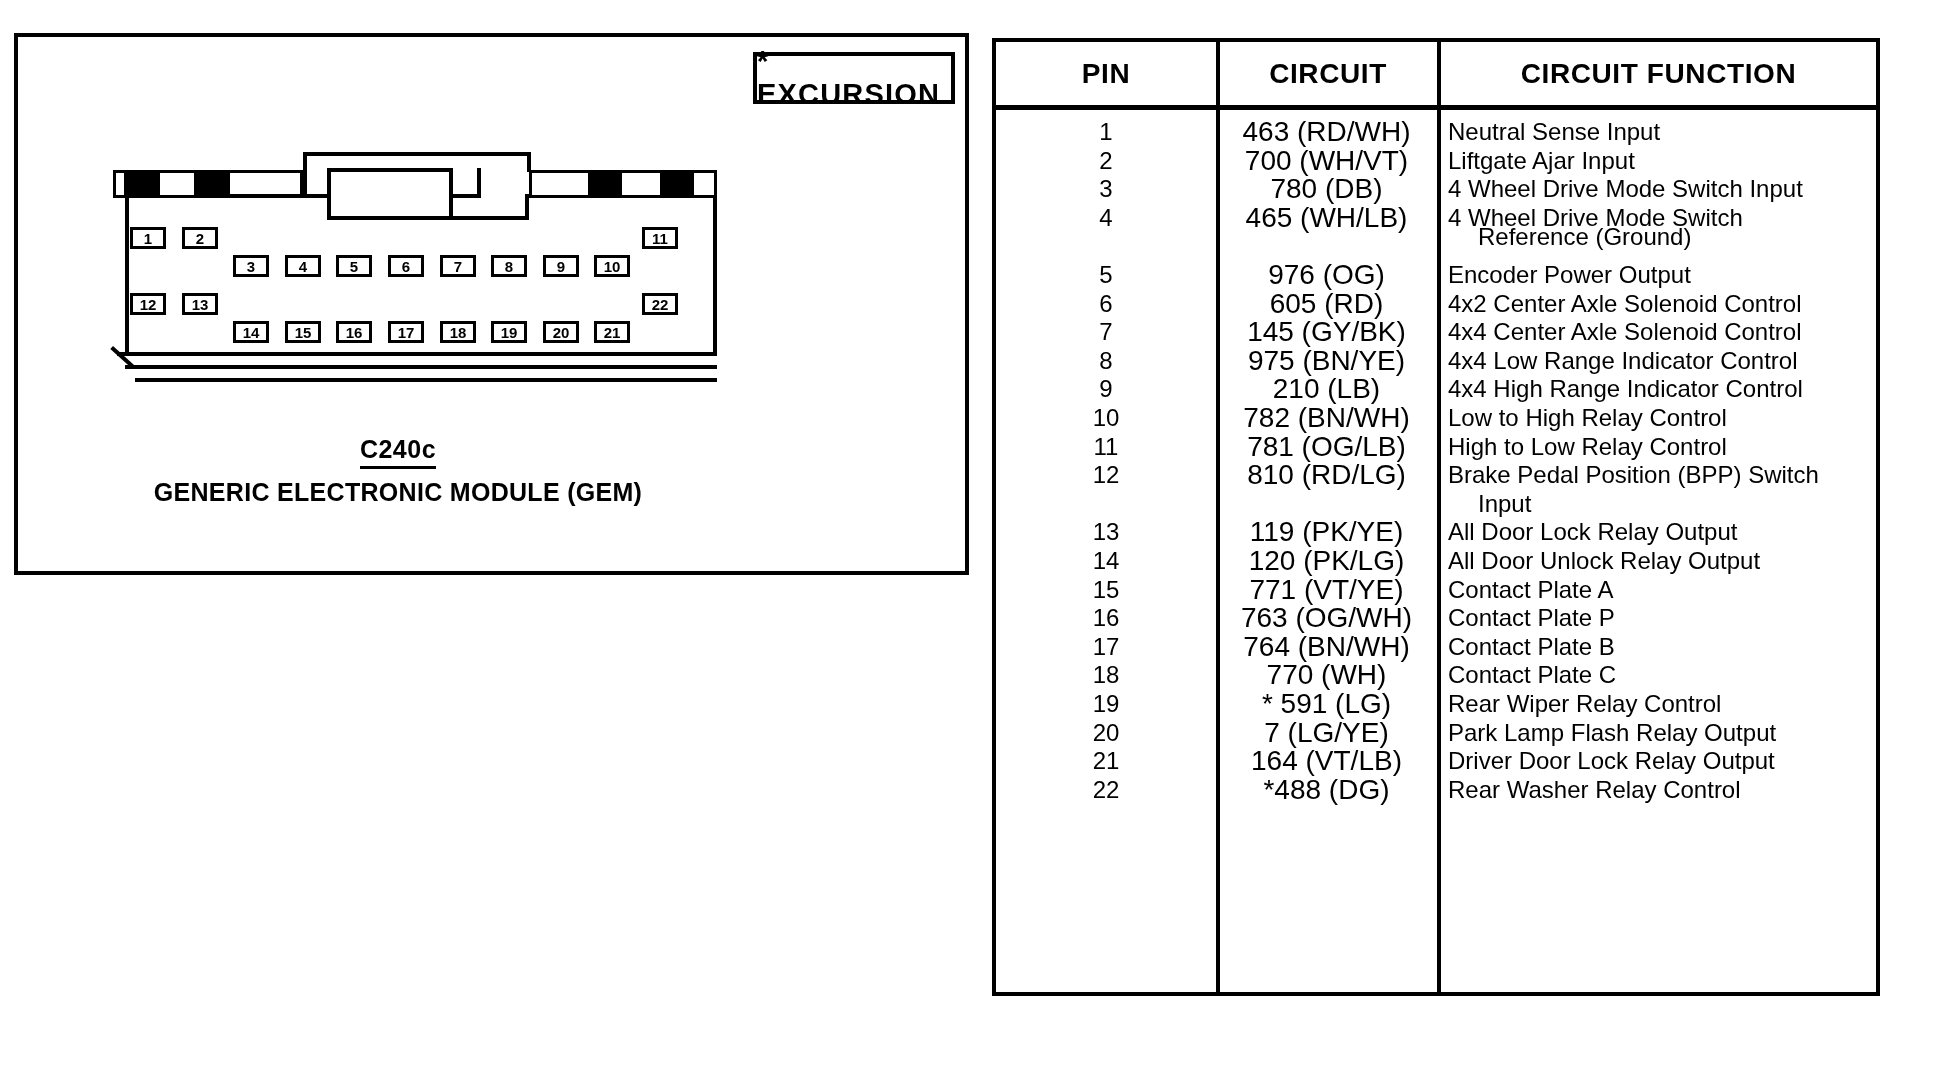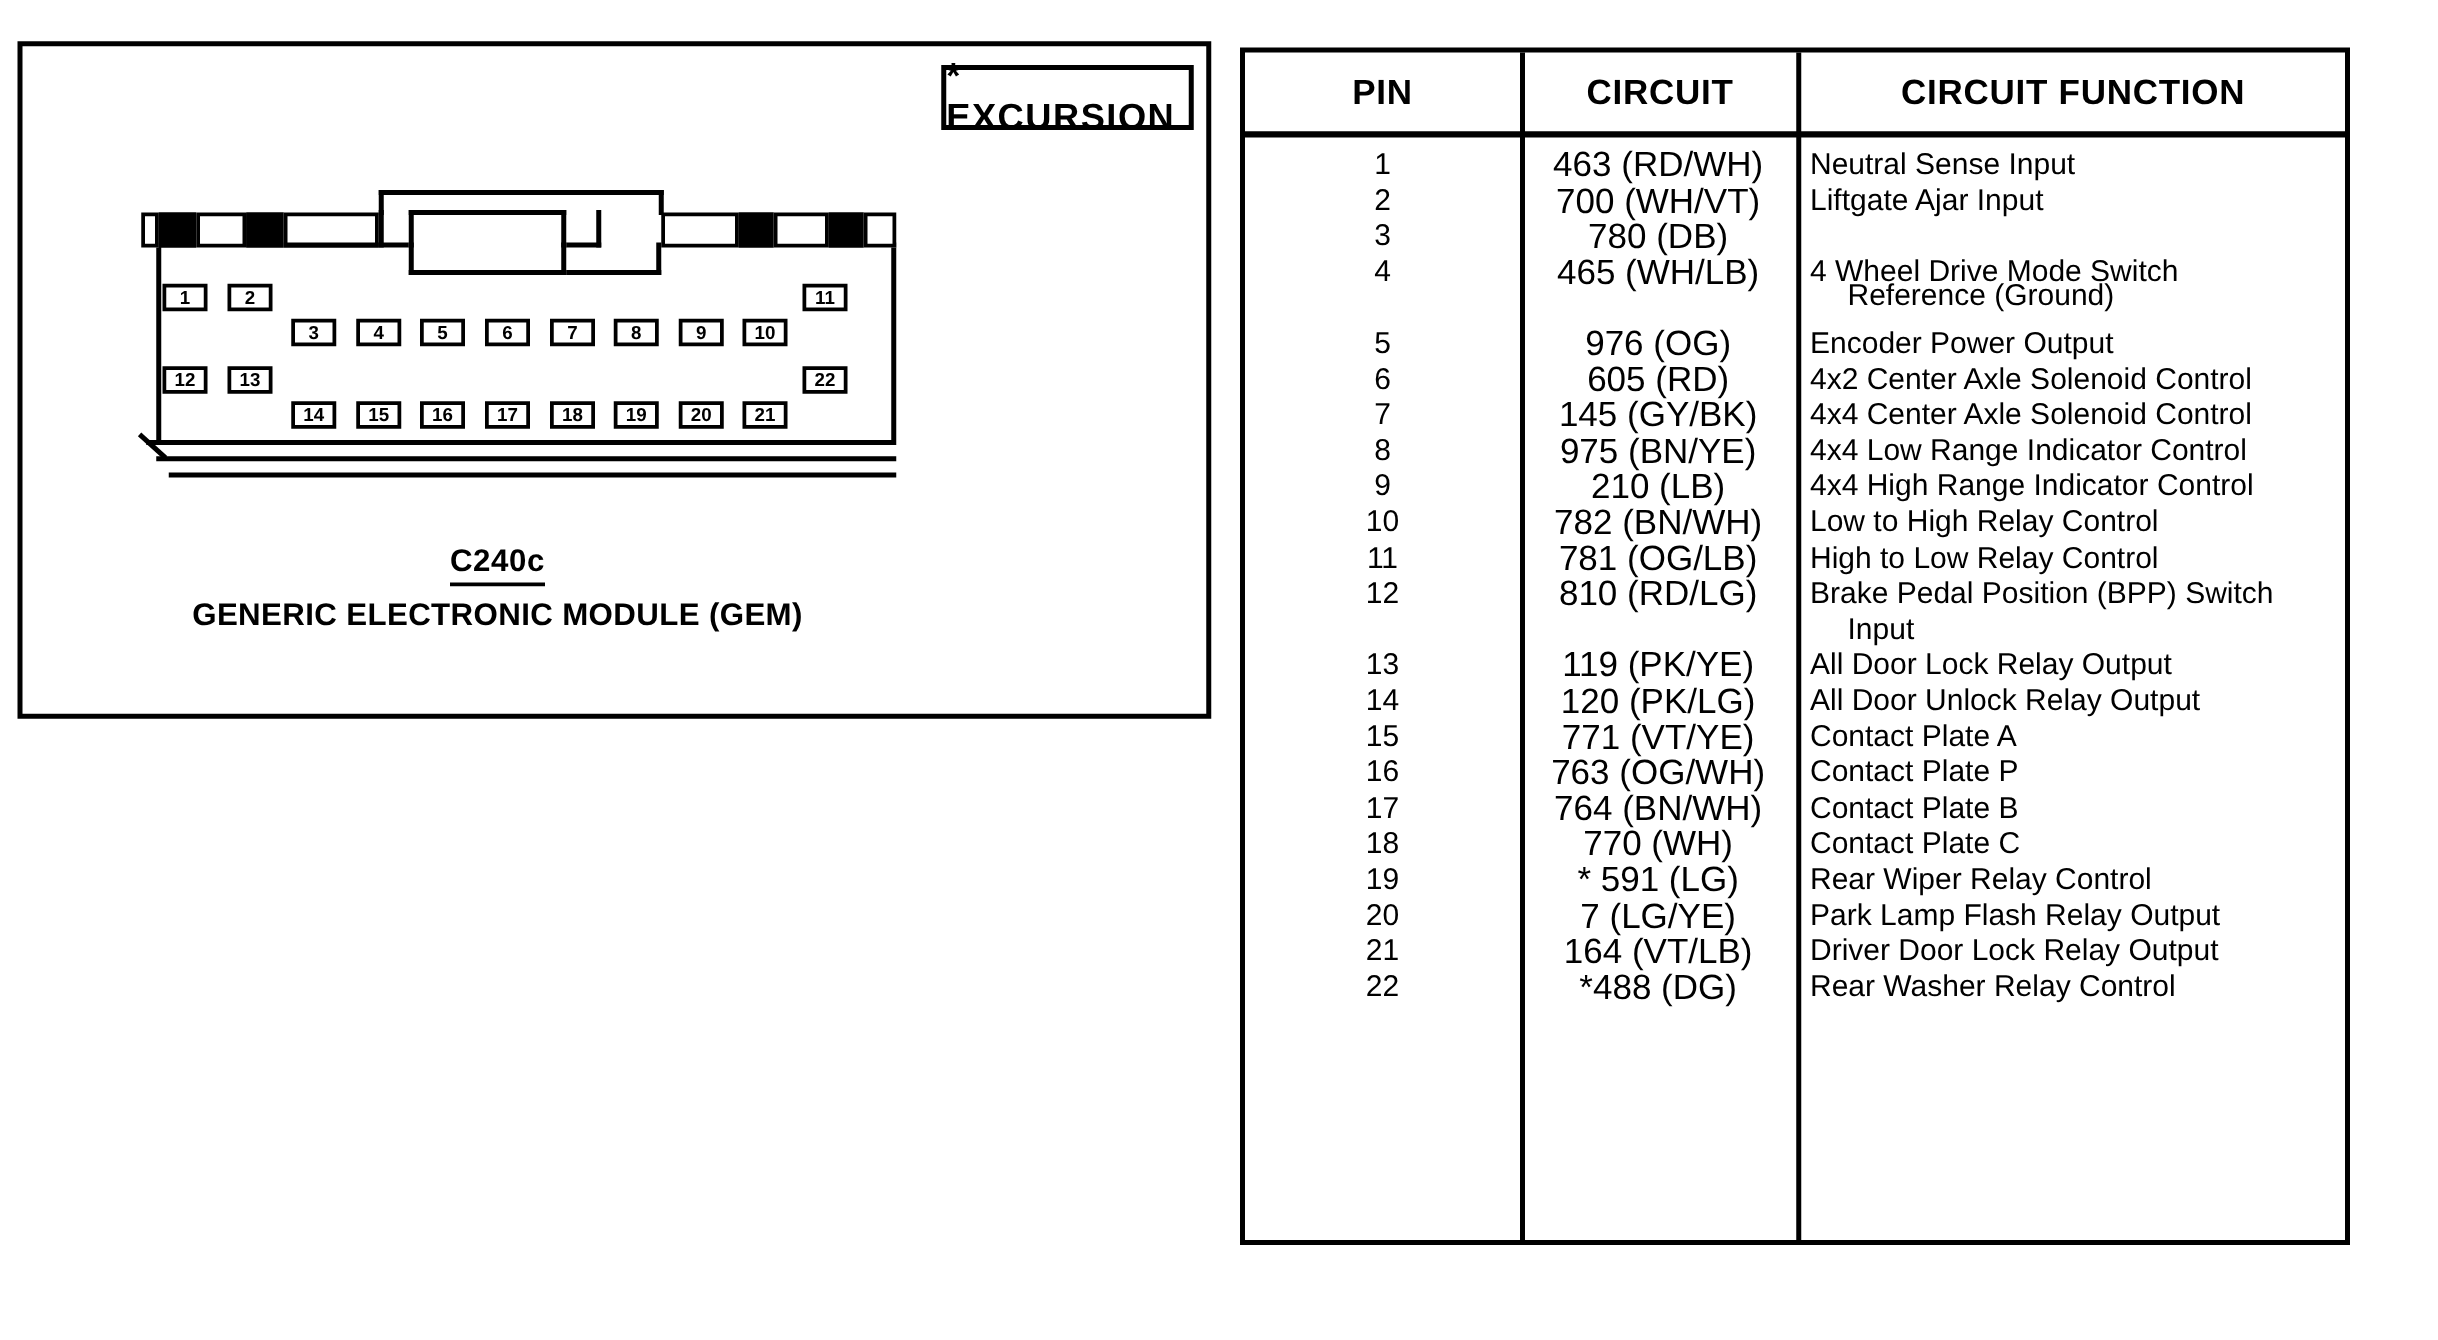--- a/index.html
+++ b/index.html
@@ -310,20 +310,21 @@
         <div class="cell-function">Neutral Sense Input</div>
       </div>
       <div class="row" style="top: 36.6px;">
         <div class="cell-pin">2</div>
         <div class="cell-circuit">700 (WH/VT)</div>
         <div class="cell-function">Liftgate Ajar Input</div>
       </div>
       <div class="row" style="top: 65.2px;">
         <div class="cell-pin">3</div>
         <div class="cell-circuit">780 (DB)</div>
+        <div class="cell-function">4 Wheel Drive Mode Switch Input</div>
       </div>
       <div class="row" style="top: 93.8px;">
         <div class="cell-pin">4</div>
         <div class="cell-circuit">465 (WH/LB)</div>
         <div class="cell-function">4 Wheel Drive Mode Switch</div>
       </div>
       <div class="row" style="top: 113px;">
         <div class="cell-pin"></div>
         <div class="cell-circuit"></div>
         <div class="cell-function indent">Reference (Ground)</div>

